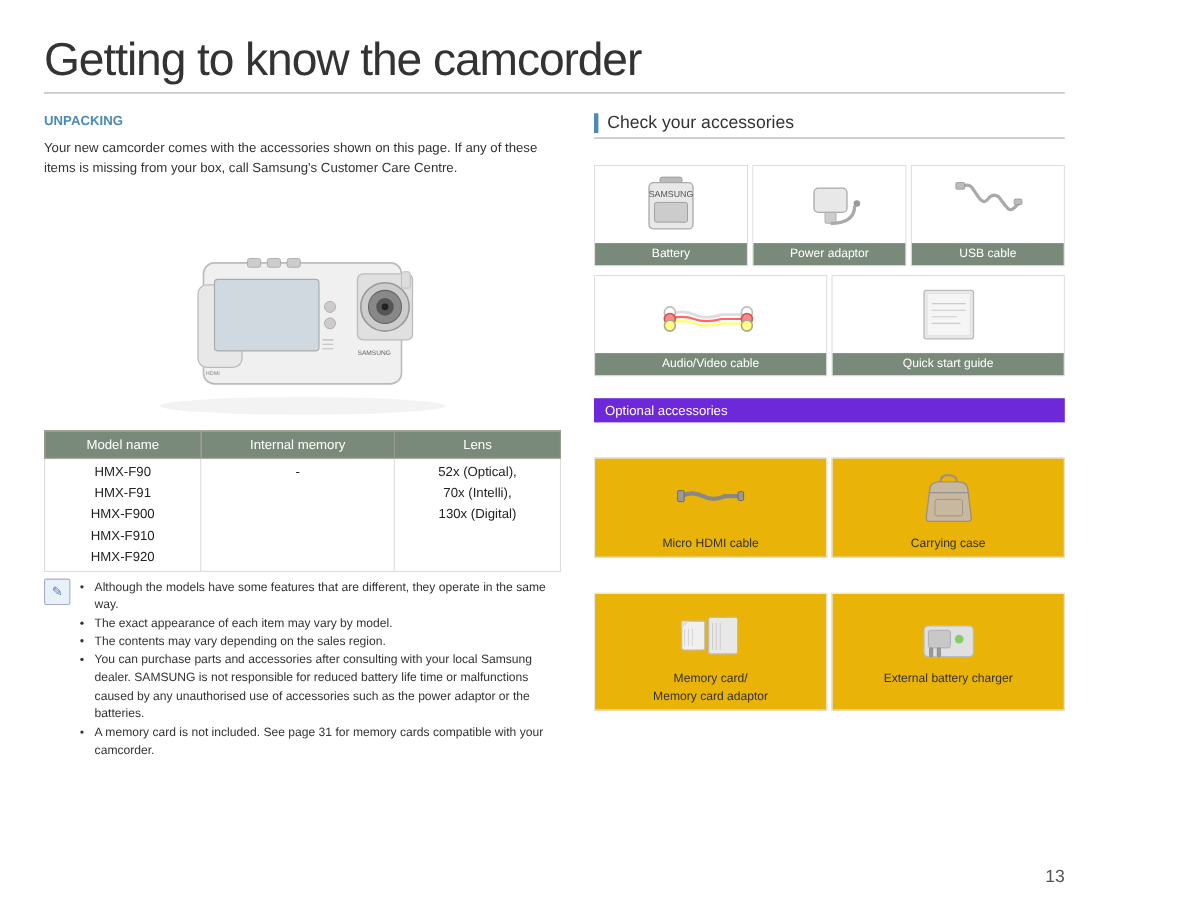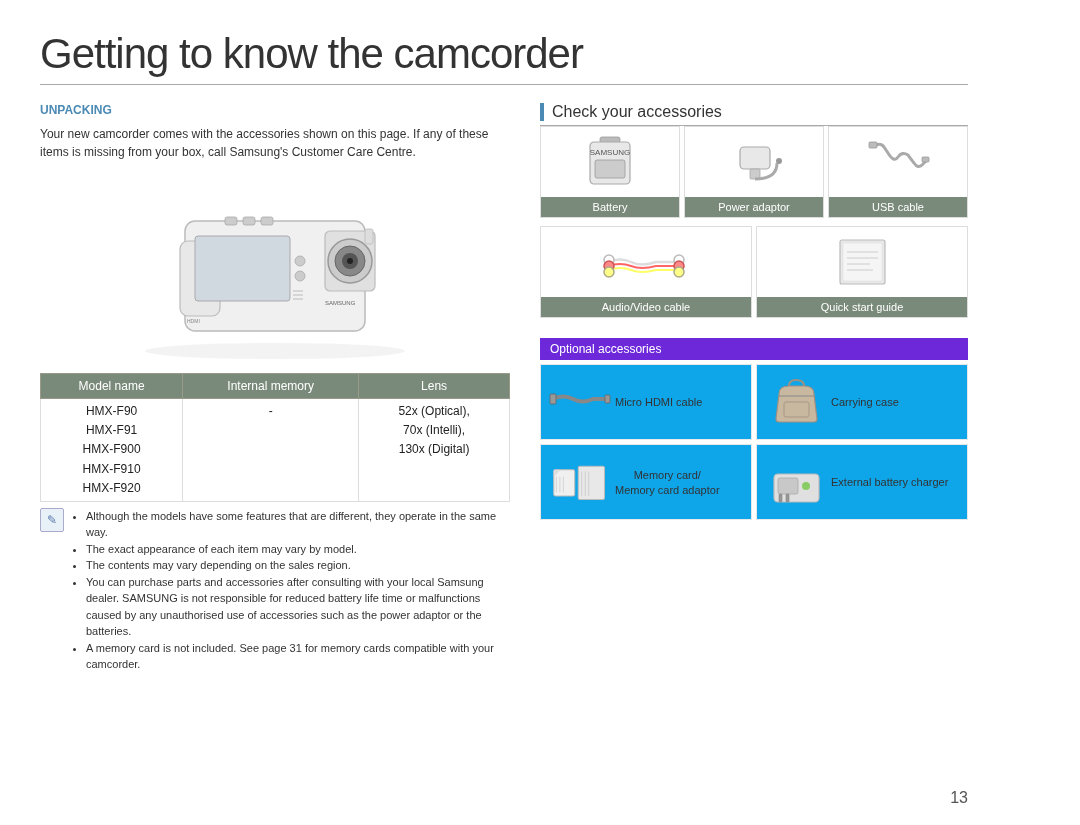--- a/index.html
+++ b/index.html
@@ -48,21 +48,21 @@
       font-size: 12px;
       font-weight: bold;
       color: #4a8ab5;
       text-transform: uppercase;
       margin-bottom: 8px;
     }
     .unpacking-text {
       font-size: 12px;
       line-height: 1.5;
       color: #333;
-      margin-bottom: 0;
+      margin-bottom: 18px;
     }
     
     .camcorder-img {
       width: 300px;
       height: 200px;
       margin: 0 auto 12px auto;
       display: block;
       position: relative;
     }
     .camcorder-svg {
@@ -119,21 +119,21 @@
       line-height: 1.5;
       color: #333;
     }
     
     .accessories-title {
       display: flex;
       align-items: center;
       gap: 8px;
       font-size: 16px;
       color: #333;
-      margin-bottom: 0;
+      margin-bottom: 24px;
       border-bottom: 1px solid #aaa;
       padding-bottom: 4px;
     }
     .accessories-title .bar {
       width: 4px;
       height: 18px;
       background: #4a8ab5;
       display: inline-block;
     }
     
@@ -182,25 +182,26 @@
       margin-bottom: 4px;
       margin-top: 20px;
     }
     .opt-grid {
       display: grid;
       grid-template-columns: repeat(2, 1fr);
       gap: 4px;
     }
     .opt-item {
       display: flex;
-      flex-direction: row;
+      flex-direction: column;
       align-items: center;
       padding: 6px 4px 4px 4px;
       border: 1px solid #e8e8e8;
-      background: #0ea5e9;
+      background: #eab308;
+      margin-top: 28px;
     }
     .opt-image {
       width: 70px;
       height: 60px;
       display: flex;
       align-items: center;
       justify-content: center;
       margin-bottom: 4px;
     }
     .opt-label {

